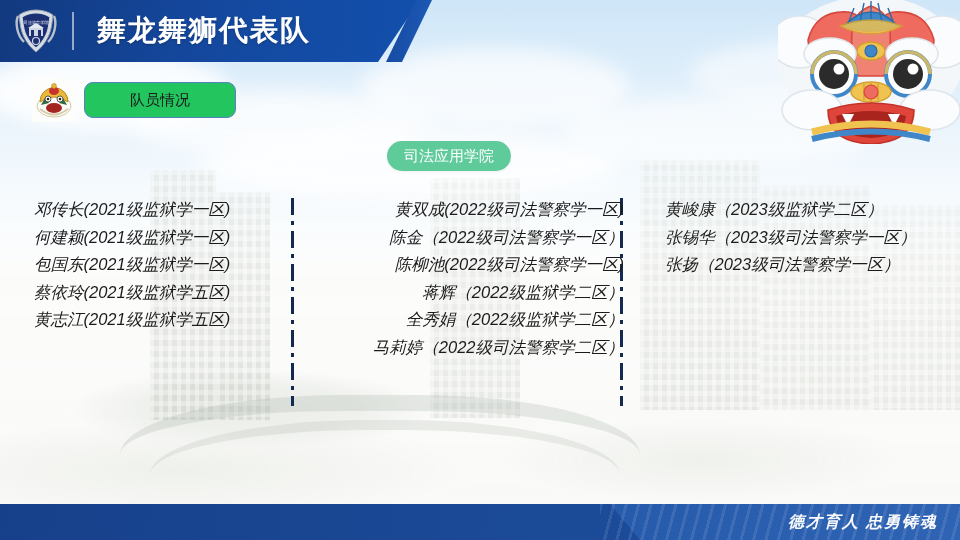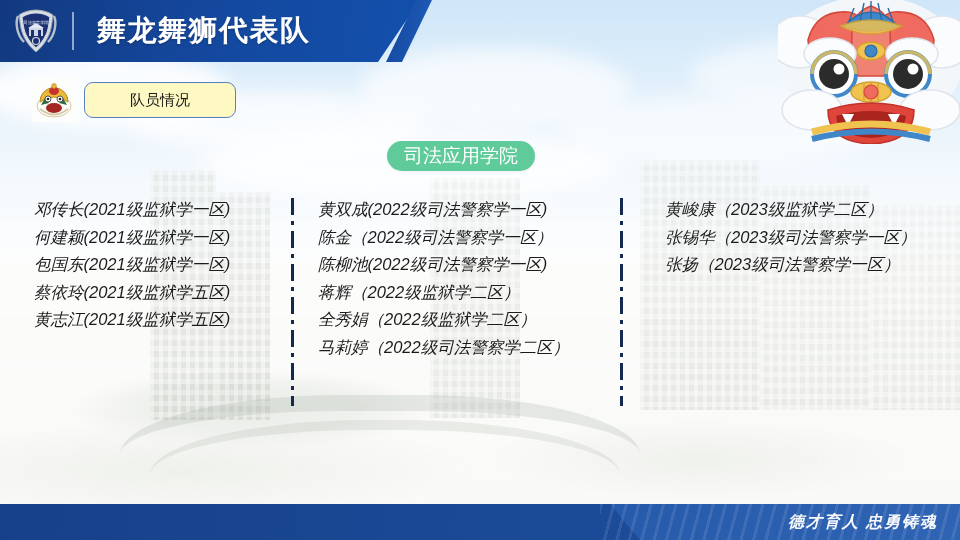--- a/index.html
+++ b/index.html
@@ -105,42 +105,42 @@
     text-shadow:0 1px 2px rgba(0,0,0,.25);
     margin-left:7px;
   }
 
   
   .sec-icon {
     position:absolute; left:32px; top:78px; width:44px; height:44px; z-index:5;
   }
   .sec-pill {
     position:absolute; left:84px; top:82px; width:152px; height:36px;
-    background:#fef9c3; border:1.6px solid #5b7ec4; border-radius:9px;
+    background:#22c55e; border:1.6px solid #5b7ec4; border-radius:9px;
     display:flex; align-items:center; justify-content:center;
     font-size:15px; color:#1b1b1b; z-index:5;
   }
 
   
   .college-pill {
     position:absolute; left:387px; top:141px; height:30px;
     padding:0 17px;
     background:#5fcb9a; border-radius:16px;
     display:flex; align-items:center; justify-content:center;
-    font-size:19px; color:#ffffff; z-index:5;
+    font-size:15px; color:#ffffff; z-index:5;
     box-shadow:0 1px 3px rgba(0,0,0,.06);
   }
 
   
   .columns {
     position:absolute; left:0; top:196px; width:960px; height:210px; z-index:4;
   }
   .col { position:absolute; top:0; }
   .col-1 { left:34px;  width:250px; }
-  .col-2 { left:318px; width:288px; }
+  .col-2 { left:336px; width:288px;text-align:right; }
   .col-3 { left:643px; width:290px;margin-left:22px; }
   .name {
     font-size:16.5px; color:#1b1b1b; line-height:27.5px;
     white-space:nowrap;
     font-style:italic;
   }
   .col-3 .name { white-space:normal; }
 
   .vdiv {
     position:absolute; top:198px; width:3px; height:208px; z-index:4;

